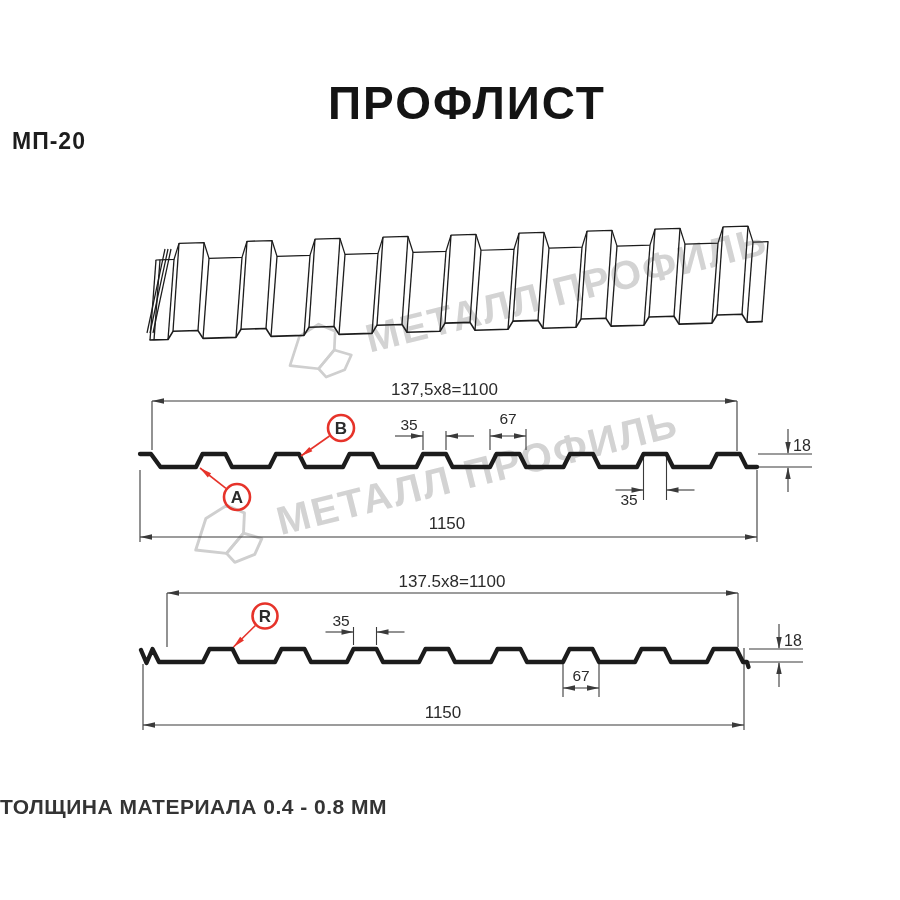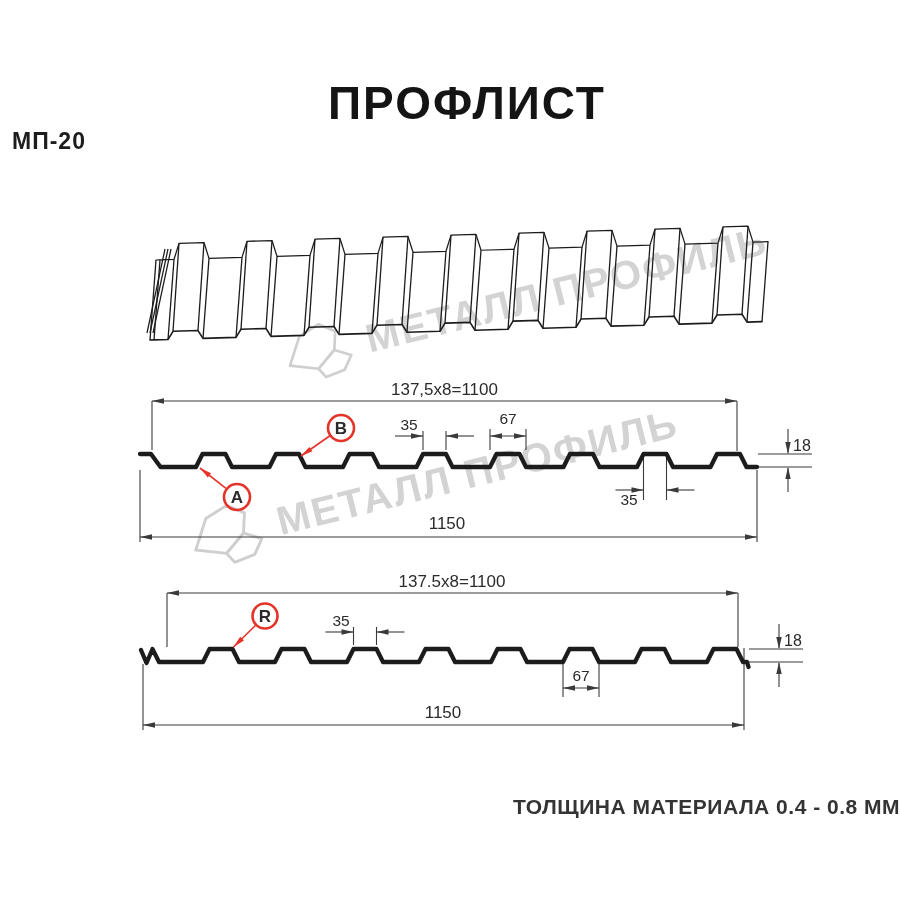--- a/index.html
+++ b/index.html
@@ -3,21 +3,21 @@
 <meta charset="utf-8">
 <style>
   html,body{margin:0;padding:0;background:#ffffff;}
   body{width:900px;height:900px;position:relative;overflow:hidden;
        font-family:"Liberation Sans",sans-serif;}
   .stage{position:absolute;inset:0;width:900px;height:900px;}
   .page-title{position:absolute;left:17px;top:76px;width:900px;text-align:center;
     font-size:46px;font-weight:bold;letter-spacing:2px;color:#141414;}
   .page-subtitle{position:absolute;left:12px;top:128px;width:900px;
     font-size:23px;font-weight:600;letter-spacing:1px;color:#1d1d1d;}
-  .footer-note{position:absolute;left:0;top:795px;width:900px;text-align:right;
+  .footer-note{position:absolute;left:0;top:795px;width:900px;text-align:left;
     font-size:21px;font-weight:600;letter-spacing:.5px;color:#343434;}
   .wm{position:absolute;display:flex;align-items:center;white-space:nowrap;
       transform:rotate(-14deg);transform-origin:left center;pointer-events:none;}
   .wm .wm-text{font-size:40px;font-weight:bold;letter-spacing:2px;color:#d3d3d3;margin-left:14px;}
   .wm svg{flex:0 0 auto;}
   #wm1{left:283px;top:330px;}
   #wm2{left:188px;top:512px;}
   svg text{font-family:"Liberation Sans",sans-serif;fill:#2b2b2b;}
 </style>
 </head>

